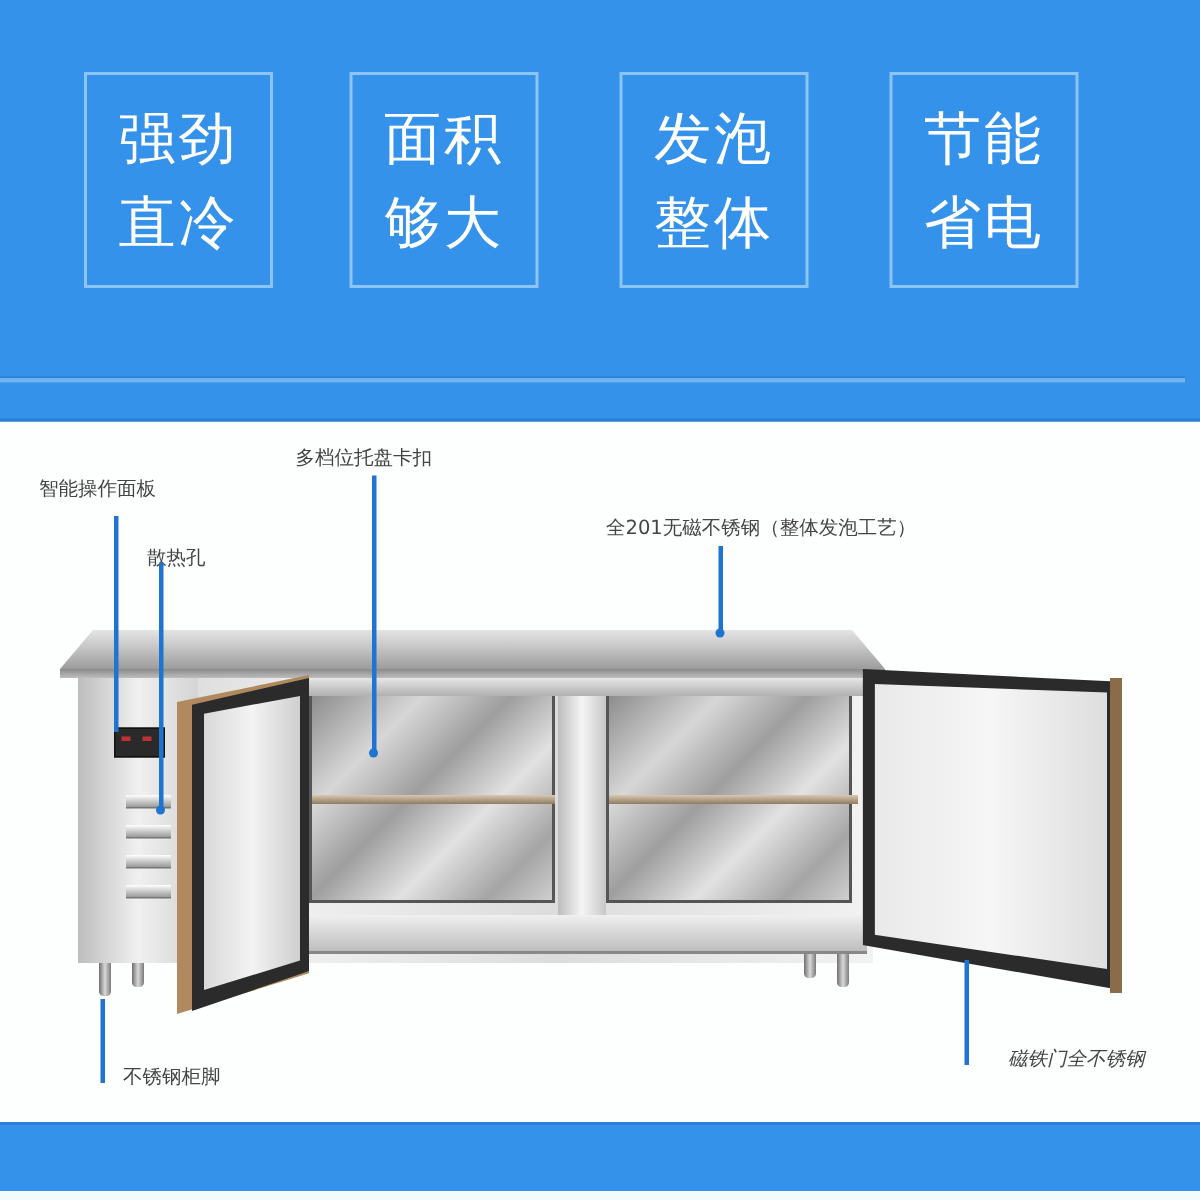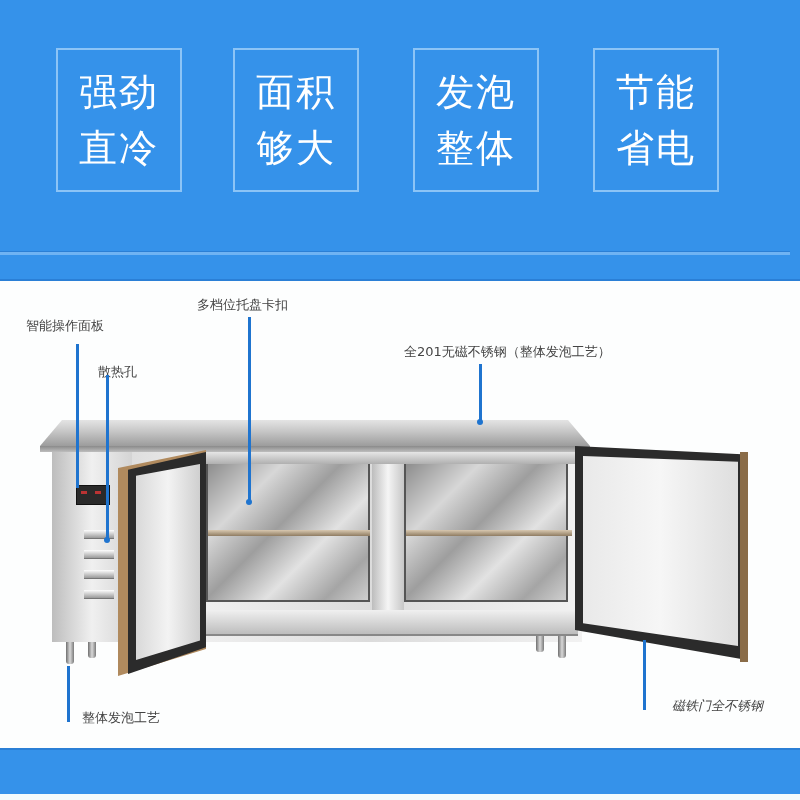--- a/index.html
+++ b/index.html
@@ -99,20 +99,20 @@
 <div class="dot" style="left:104px; top:537px;"></div>
 
 <div class="callout" style="left:197px; top:296px;">多档位托盘卡扣</div>
 <div class="line" style="left:248px; top:317px; height:185px;"></div>
 <div class="dot" style="left:246px; top:499px;"></div>
 
 <div class="callout" style="left:376px; top:343px;margin-left:28px;">全201无磁不锈钢（整体发泡工艺）</div>
 <div class="line" style="left:479px; top:364px; height:58px;"></div>
 <div class="dot" style="left:477px; top:419px;"></div>
 
-<div class="callout" style="left:82px; top:709px;">整体发泡工艺</div>
+<div class="callout" style="left:82px; top:709px;">不锈钢柜脚</div>
 <div class="line" style="left:67px; top:666px; height:56px;"></div>
 
 <div class="callout" style="left:672px; top:697px;font-style:italic;">磁铁门全不锈钢</div>
 <div class="line" style="left:643px; top:640px; height:70px;"></div>
 
 <div class="bottom-bar"></div>
 <div class="bottom-strip"></div>
 
 </body></html>

